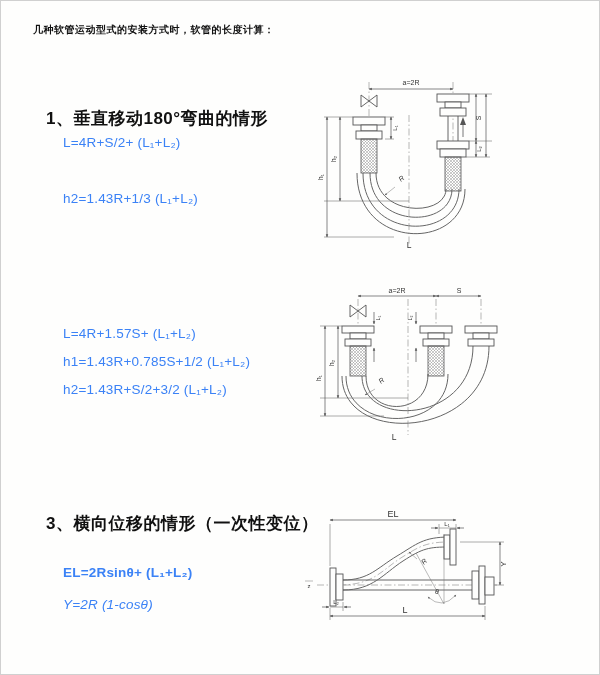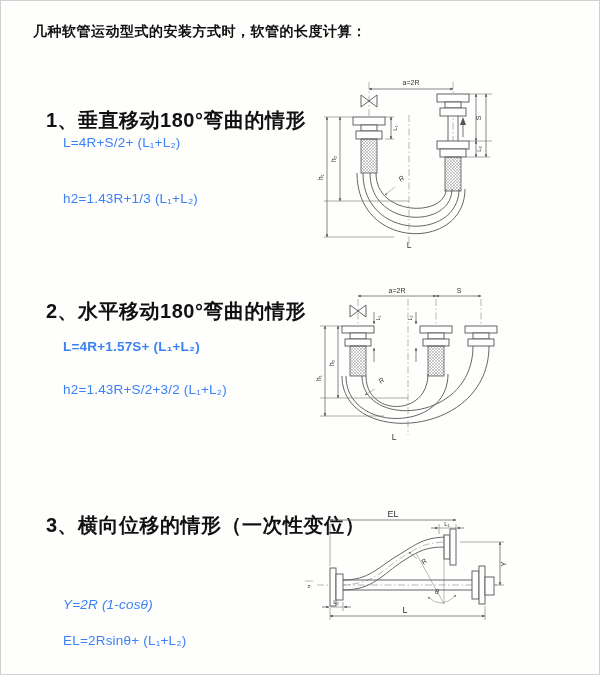--- a/index.html
+++ b/index.html
@@ -7,25 +7,25 @@
     position:relative;
     width:598px;height:673px;
     background:#fefefd;
     border:1px solid #d0d0d0;
     font-family:"Liberation Sans","DejaVu Sans",sans-serif;
     color:#1a1a1a;
     overflow:hidden;
   }
   .title{
     position:absolute;left:32px;top:22px;
-    font-size:14px;font-weight:bold;letter-spacing:0.5px;color:#111;
+    font-size:10px;font-weight:bold;letter-spacing:0.5px;color:#111;
   }
   .sec-heading{
     position:absolute;left:45px;
-    font-size:20px;font-weight:bold;letter-spacing:0.5px;color:#111;
+    font-size:17px;font-weight:bold;letter-spacing:0.5px;color:#111;
   }
   .formula{
     position:absolute;left:62px;
     font-size:13.5px;color:#3b82f6;letter-spacing:0.2px;
   }
   .diagram{position:absolute;}
   svg text{fill:#333;font-family:"Liberation Sans","DejaVu Sans",sans-serif;}
   .dl{stroke:#555;stroke-width:0.7;fill:none;}        
   .ext{stroke:#666;stroke-width:0.55;fill:none;}      
   .cl{stroke:#888;stroke-width:0.6;fill:none;stroke-dasharray:7 2.5 1.5 2.5;} 
@@ -39,27 +39,27 @@
 <body>
 
 <div class="page">
 
   <div class="title">几种软管运动型式的安装方式时，软管的长度计算：</div>
 
   <div class="sec-heading" style="top:106px;">1、垂直移动180°弯曲的情形</div>
   <div class="formula" style="top:134px;">L=4R+S/2+ (L₁+L₂)</div>
   <div class="formula" style="top:190px;">h2=1.43R+1/3 (L₁+L₂)</div>
 
-  <div class="sec-heading" style="top:297px;">2、水平移动180°弯曲的情形</div>
-  <div class="formula" style="top:338px;font-weight:bold;">L=4R+1.57S+ (L₁+L₂)</div>
+  <div class="formula" style="top:325px;">L=4R+1.57S+ (L₁+L₂)</div>
+  <div class="formula" style="top:353px;">h1=1.43R+0.785S+1/2 (L₁+L₂)</div>
   <div class="formula" style="top:381px;">h2=1.43R+S/2+3/2 (L₁+L₂)</div>
 
   <div class="sec-heading" style="top:511px;">3、横向位移的情形（一次性变位）</div>
   <div class="formula" style="top:596px;font-style:italic;">Y=2R (1-cosθ)</div>
-  <div class="formula" style="top:632px;">EL=2Rsinθ+ (L₁+L₂)</div>
+  <div class="formula" style="top:564px;font-weight:bold;">EL=2Rsinθ+ (L₁+L₂)</div>
 
   <svg class="diagram" style="left:303px;top:64px;" width="262" height="196" viewBox="0 0 262 196">
     <defs>
       <marker id="arw1" viewBox="0 0 10 10" refX="9" refY="5" markerWidth="7.5" markerHeight="4.5" orient="auto-start-reverse">
         <path d="M0,1 L10,5 L0,9 z" fill="#555"></path>
       </marker>
       <pattern id="bp1" width="3" height="3" patternUnits="userSpaceOnUse">
         <path d="M0,0 L3,3 M0,3 L3,0" stroke="#8a8a8a" stroke-width="0.45"></path>
       </pattern>
     </defs>

